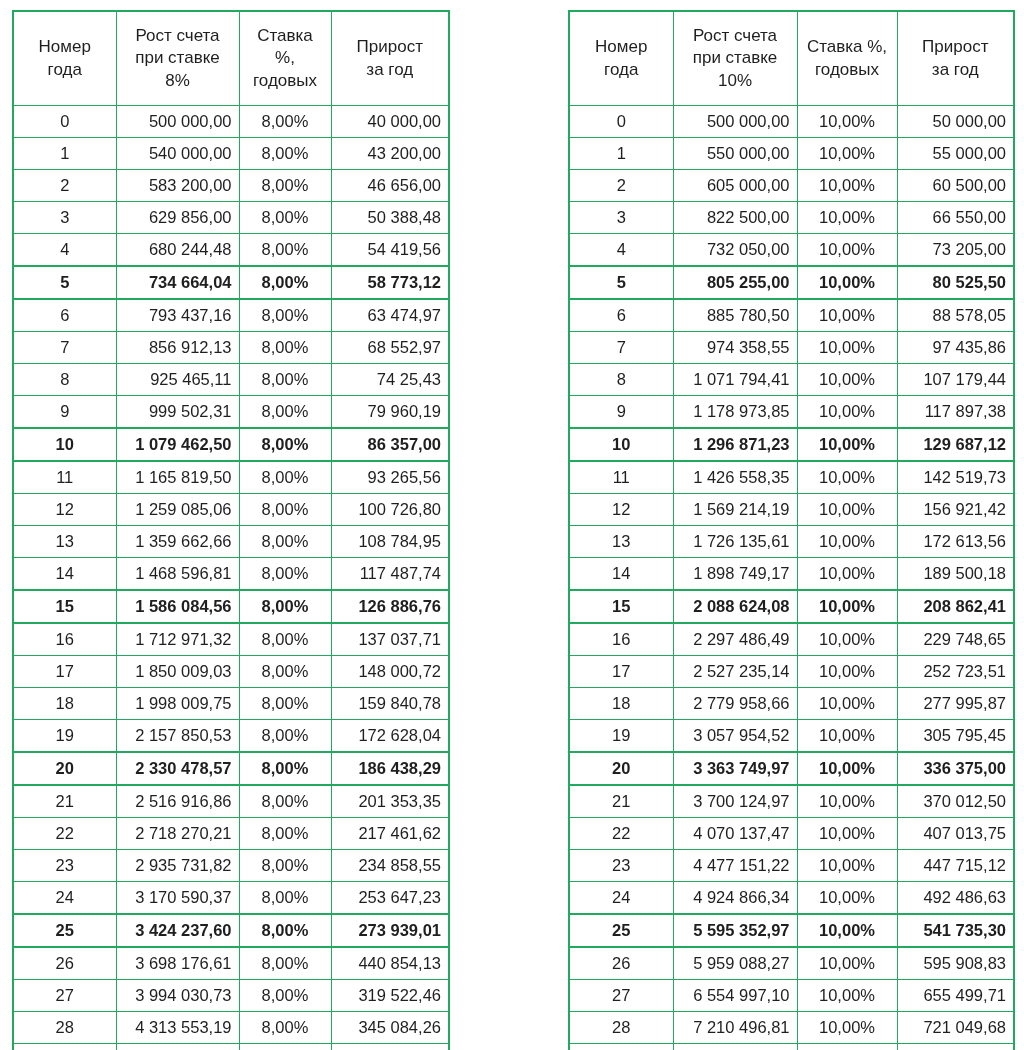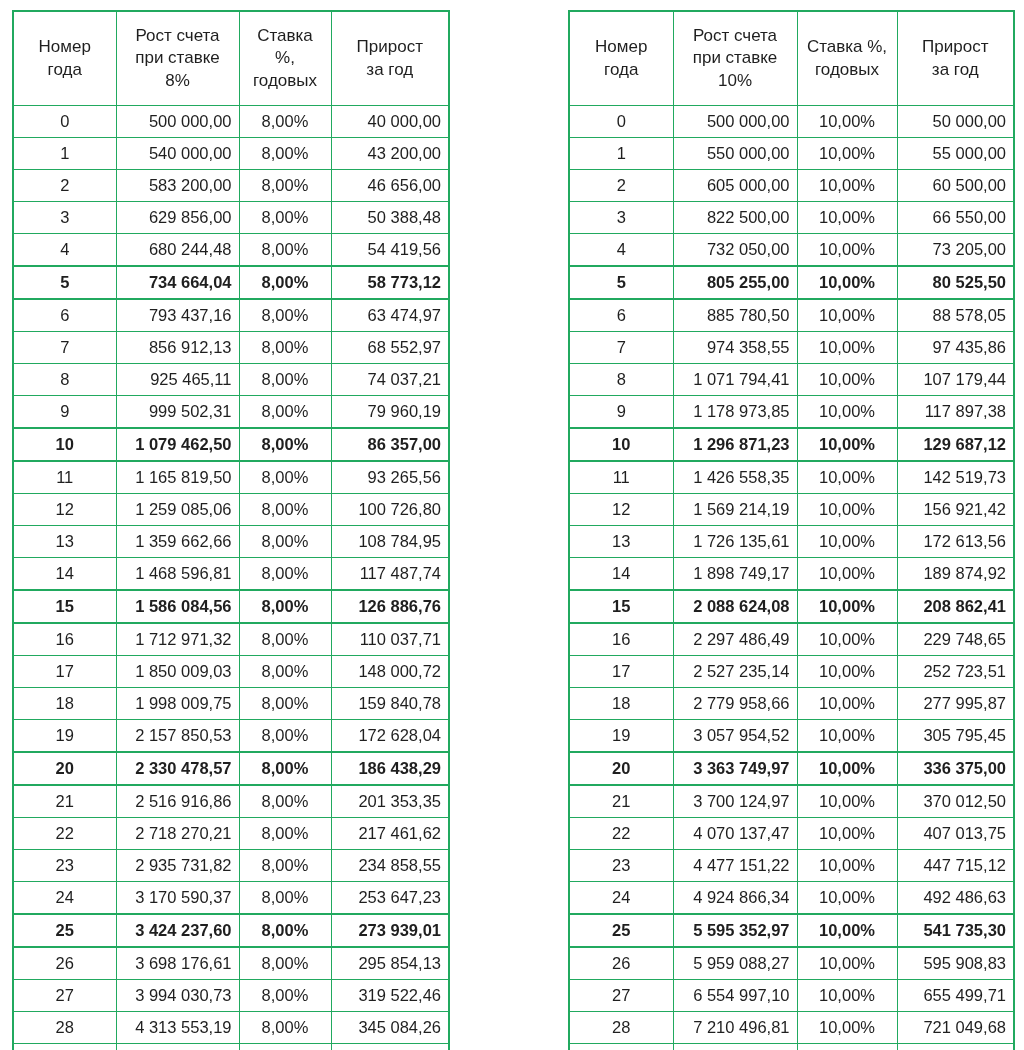--- a/index.html
+++ b/index.html
@@ -145,21 +145,21 @@
           <tr>
             <td class="align-center">7</td>
             <td class="align-right">856 912,13</td>
             <td class="align-center">8,00%</td>
             <td class="align-right">68 552,97</td>
           </tr>
           <tr>
             <td class="align-center">8</td>
             <td class="align-right">925 465,11</td>
             <td class="align-center">8,00%</td>
-            <td class="align-right">74 037,21</td>
+            <td class="align-right">74 25,43</td>
           </tr>
           <tr>
             <td class="align-center">9</td>
             <td class="align-right">999 502,31</td>
             <td class="align-center">8,00%</td>
             <td class="align-right">79 960,19</td>
           </tr>
           <tr class="milestone">
             <td class="align-center">10</td>
             <td class="align-right">1 079 462,50</td>
@@ -193,21 +193,21 @@
           <tr class="milestone">
             <td class="align-center">15</td>
             <td class="align-right">1 586 084,56</td>
             <td class="align-center">8,00%</td>
             <td class="align-right">126 886,76</td>
           </tr>
           <tr>
             <td class="align-center">16</td>
             <td class="align-right">1 712 971,32</td>
             <td class="align-center">8,00%</td>
-            <td class="align-right">110 037,71</td>
+            <td class="align-right">137 037,71</td>
           </tr>
           <tr>
             <td class="align-center">17</td>
             <td class="align-right">1 850 009,03</td>
             <td class="align-center">8,00%</td>
             <td class="align-right">148 000,72</td>
           </tr>
           <tr>
             <td class="align-center">18</td>
             <td class="align-right">1 998 009,75</td>
@@ -253,21 +253,21 @@
           <tr class="milestone">
             <td class="align-center">25</td>
             <td class="align-right">3 424 237,60</td>
             <td class="align-center">8,00%</td>
             <td class="align-right">273 939,01</td>
           </tr>
           <tr>
             <td class="align-center">26</td>
             <td class="align-right">3 698 176,61</td>
             <td class="align-center">8,00%</td>
-            <td class="align-right">295 854,13</td>
+            <td class="align-right">440 854,13</td>
           </tr>
           <tr>
             <td class="align-center">27</td>
             <td class="align-right">3 994 030,73</td>
             <td class="align-center">8,00%</td>
             <td class="align-right">319 522,46</td>
           </tr>
           <tr>
             <td class="align-center">28</td>
             <td class="align-right">4 313 553,19</td>
@@ -384,21 +384,21 @@
           <tr>
             <td class="align-center">13</td>
             <td class="align-right">1 726 135,61</td>
             <td class="align-center">10,00%</td>
             <td class="align-right">172 613,56</td>
           </tr>
           <tr>
             <td class="align-center">14</td>
             <td class="align-right">1 898 749,17</td>
             <td class="align-center">10,00%</td>
-            <td class="align-right">189 874,92</td>
+            <td class="align-right">189 500,18</td>
           </tr>
           <tr class="milestone">
             <td class="align-center">15</td>
             <td class="align-right">2 088 624,08</td>
             <td class="align-center">10,00%</td>
             <td class="align-right">208 862,41</td>
           </tr>
           <tr>
             <td class="align-center">16</td>
             <td class="align-right">2 297 486,49</td>

